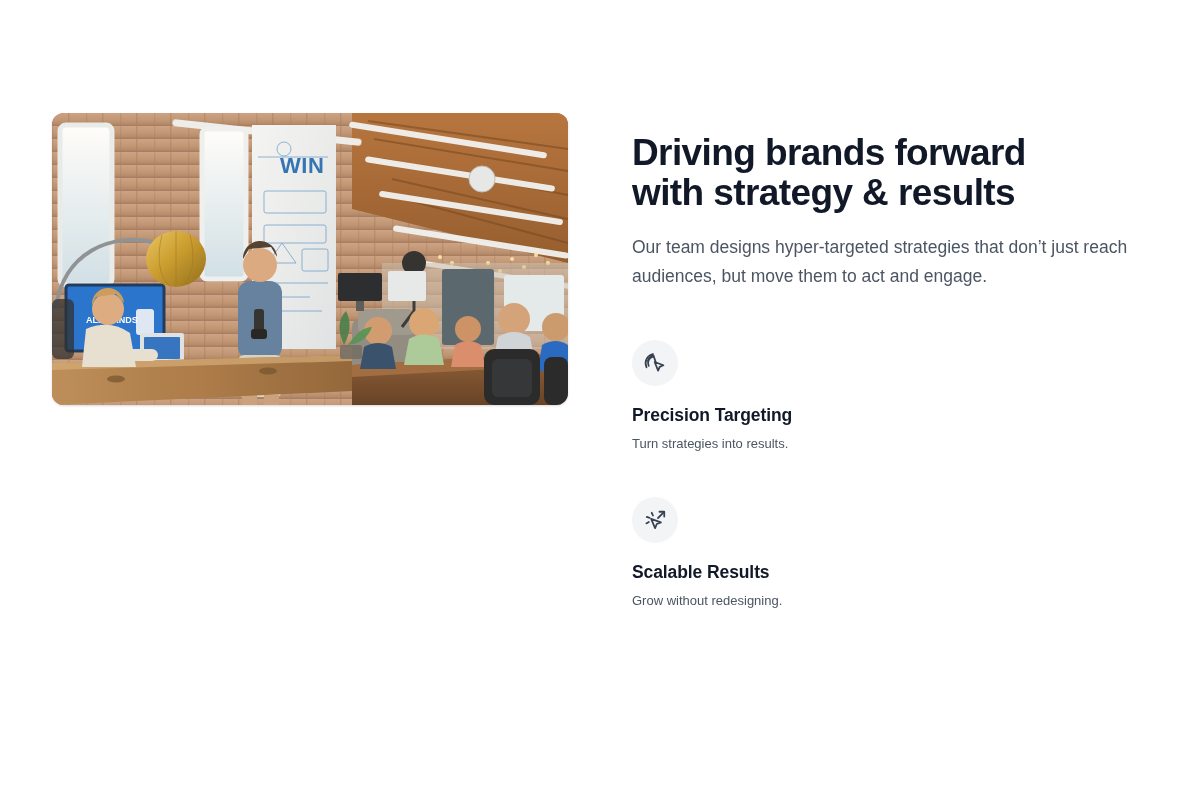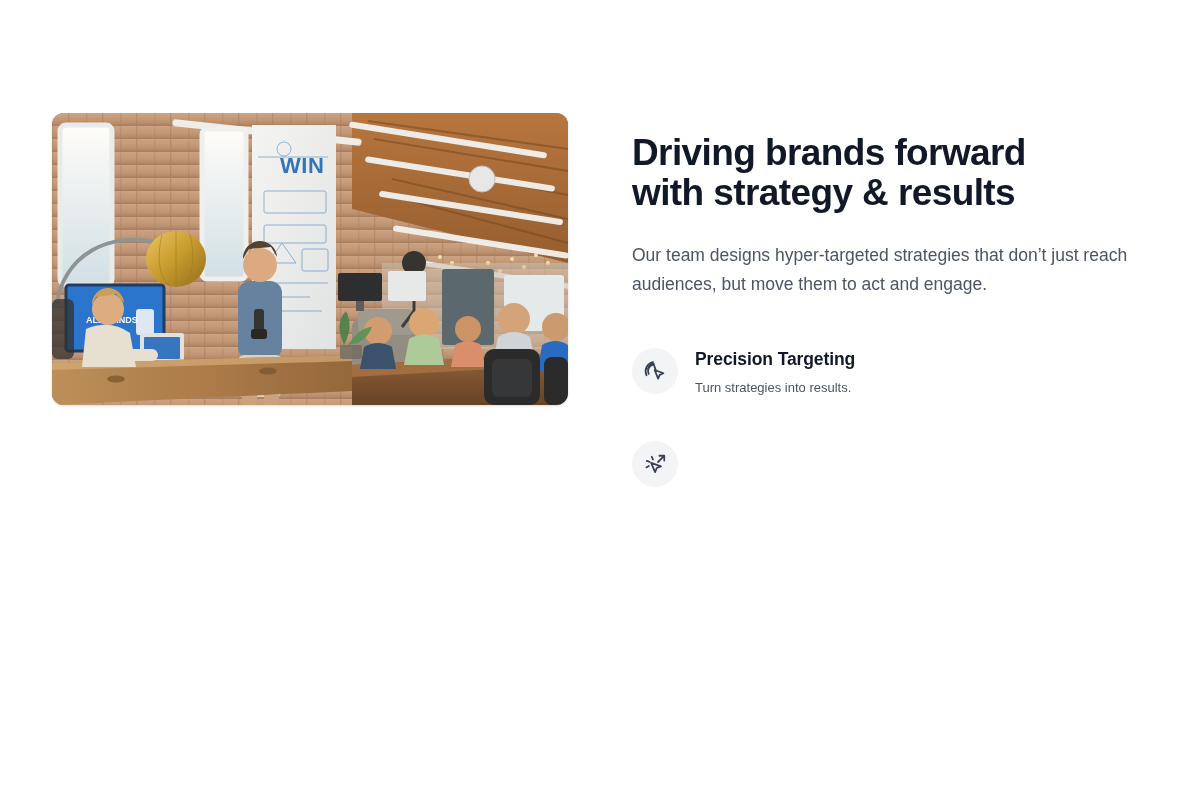--- a/index.html
+++ b/index.html
@@ -56,39 +56,39 @@
     font-size: 37px;
     line-height: 40px;
     font-weight: 700;
     letter-spacing: -0.6px;
     color: #111827;
     margin: 16px 0 0 0;
     white-space: pre-line;
   }
 
   .subcopy {
-    margin-top: 28px;
+    margin-top: 20px;
     font-size: 17.5px;
     line-height: 29px;
     color: #4b5563;
     font-weight: 400;
     max-width: 516px;
   }
 
   
   .features {
     margin-top: 48px;
     display: flex;
     flex-direction: column;
     gap: 42px;
   }
 
   .feature {
     display: flex;
-    flex-direction: row;
+    flex-direction: column;
     align-items: flex-start;
     gap: 17px;
   }
 
   .feature-icon {
     flex: 0 0 46px;
     width: 46px;
     height: 46px;
     border-radius: 50%;
     background: #f3f4f6;
@@ -335,18 +335,22 @@
           <div class="feature-icon">
             <svg width="25" height="25" viewBox="0 0 24 24" fill="none" stroke="#374151" stroke-width="1.7" stroke-linecap="round" stroke-linejoin="round" aria-hidden="true">
               <path d="M7.8 10.4 l9.4 3.4 -4 1.6 -1.6 4 z"></path>
               <path d="M14.4 9.6 L19.6 4.4"></path>
               <path d="M15.8 3.6 h4.6 v4.6"></path>
               <path d="M9.6 7.2 L8.4 4.6"></path>
               <path d="M6.4 9.4 L3.6 8.6"></path>
               <path d="M5.6 13.4 L3.2 14.8"></path>
             </svg>
           </div>
+          <div class="feature-text">
+            <div class="feature-title">Scalable Results</div>
+            <div class="feature-desc">Grow without redesigning.</div>
+          </div>
         </div>
 
       </div>
     </div>
   </div>
 </div>
 
 </body></html>

